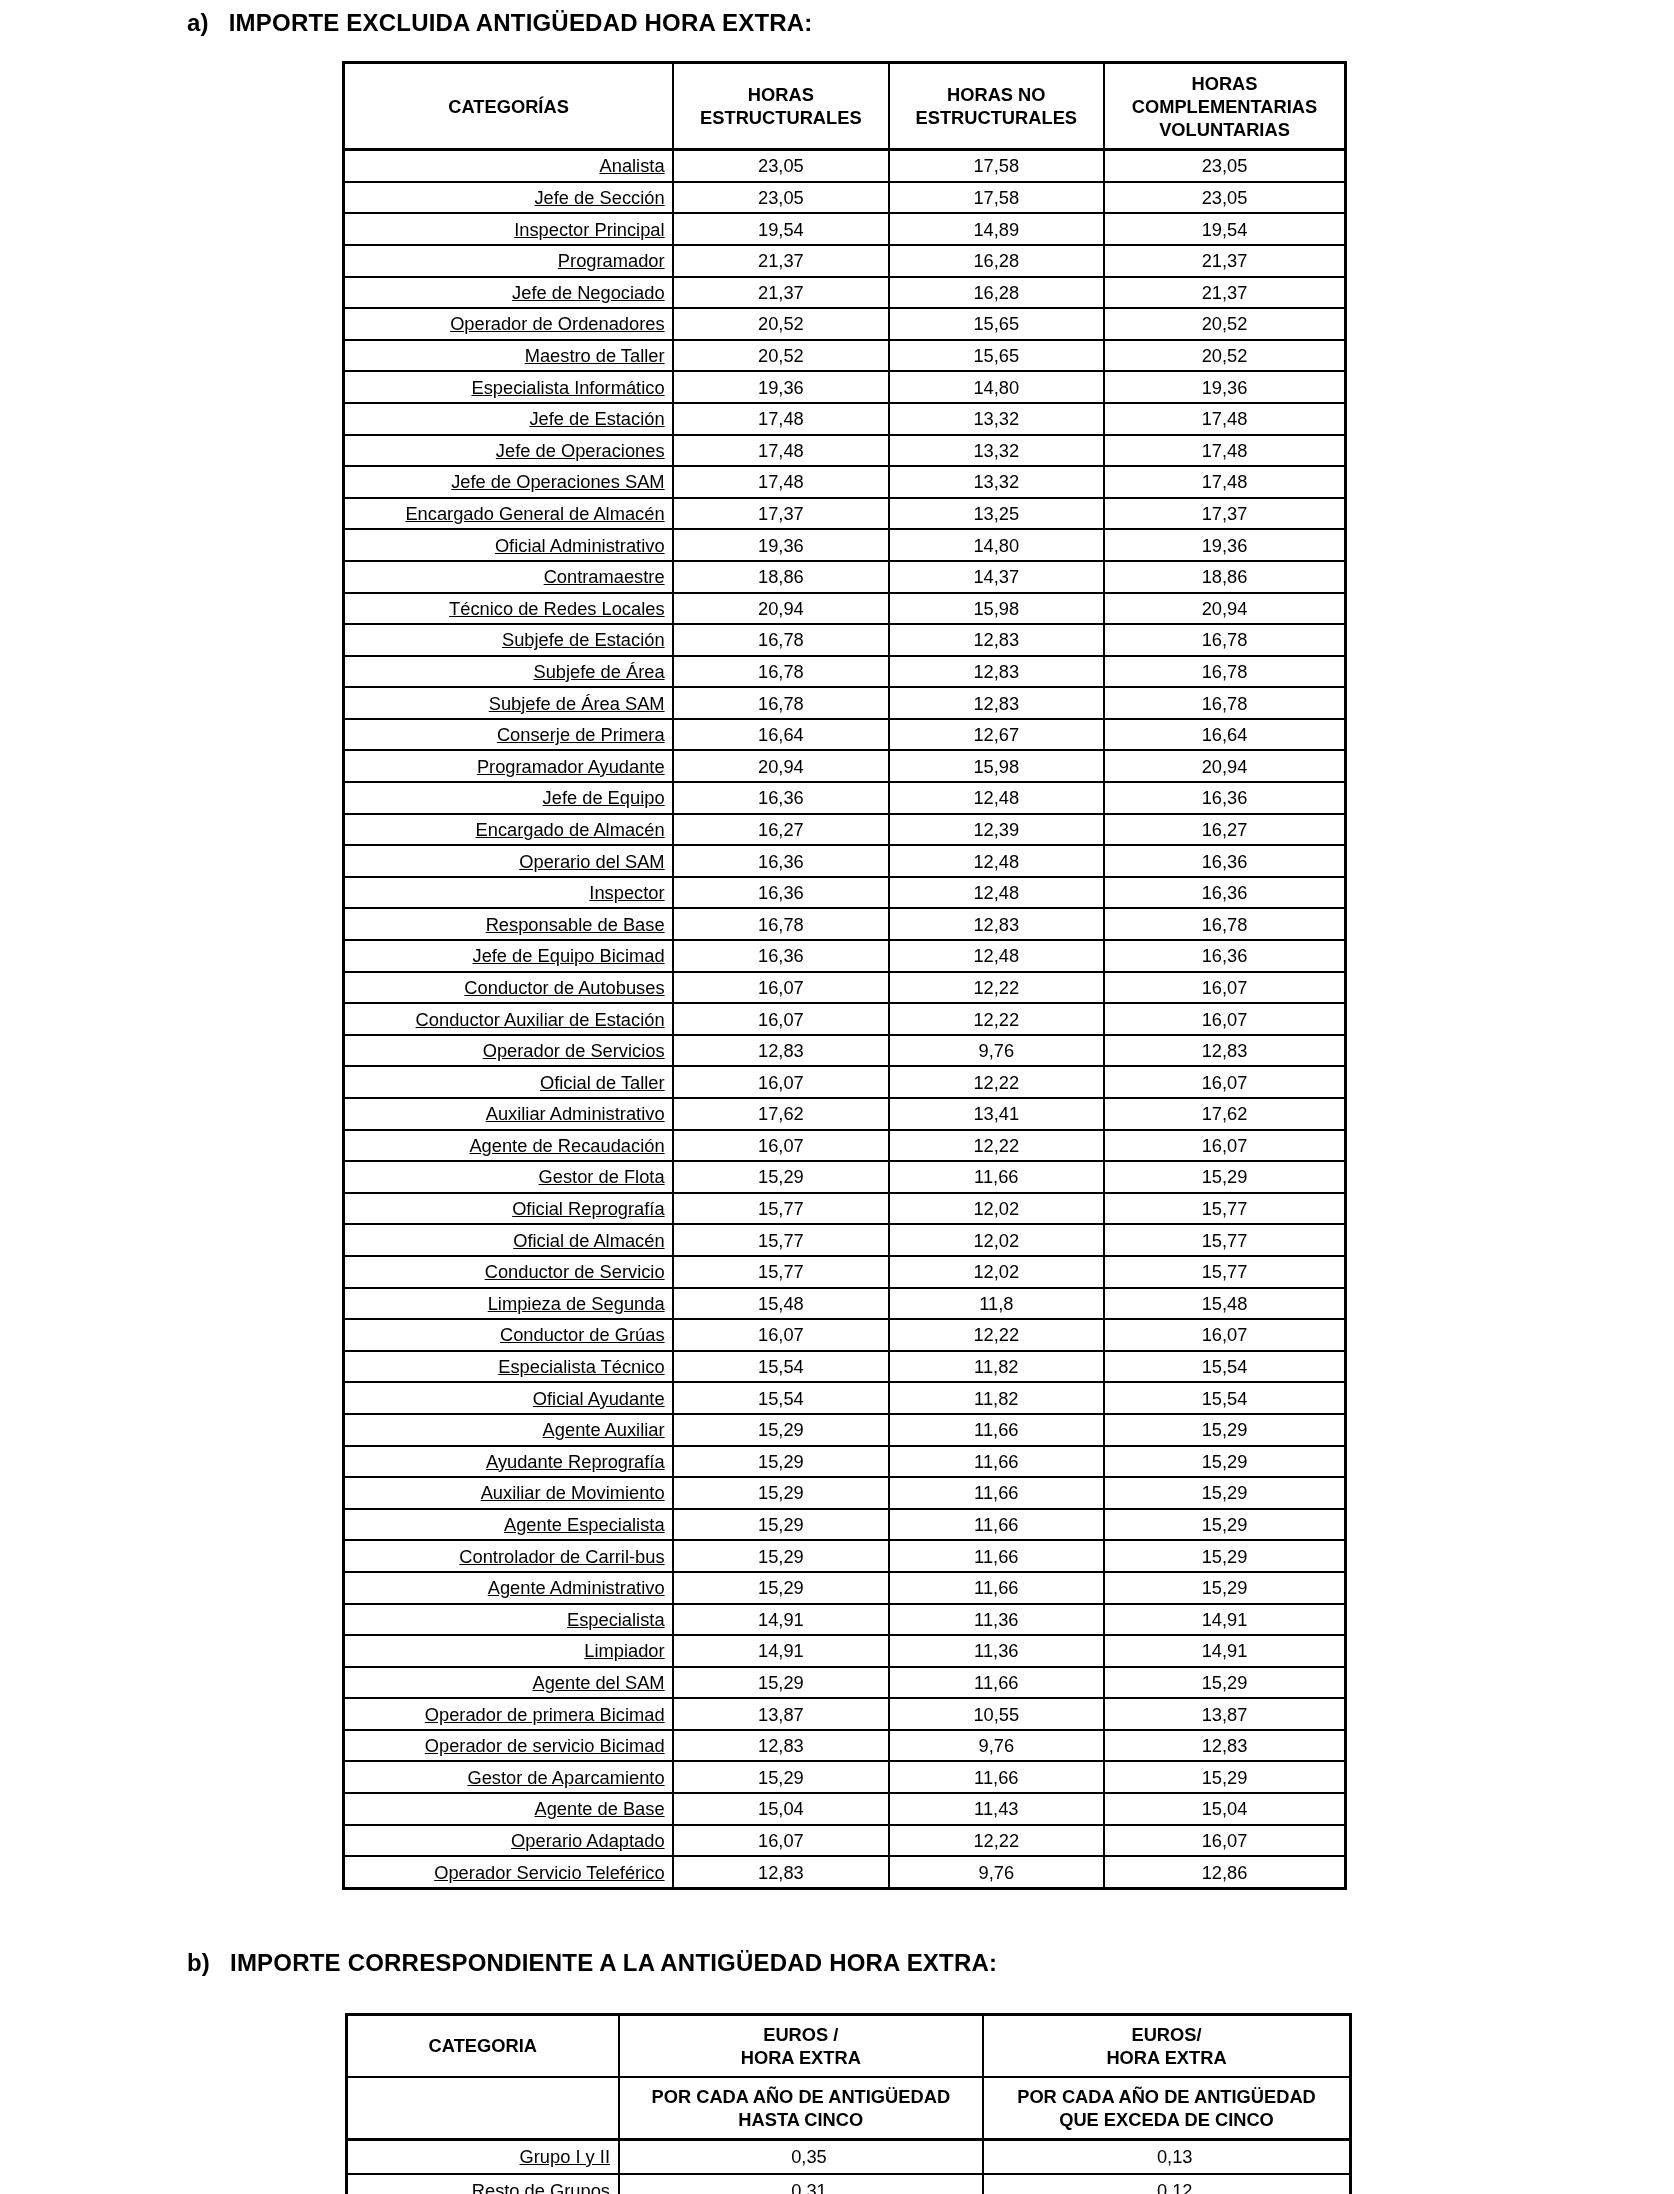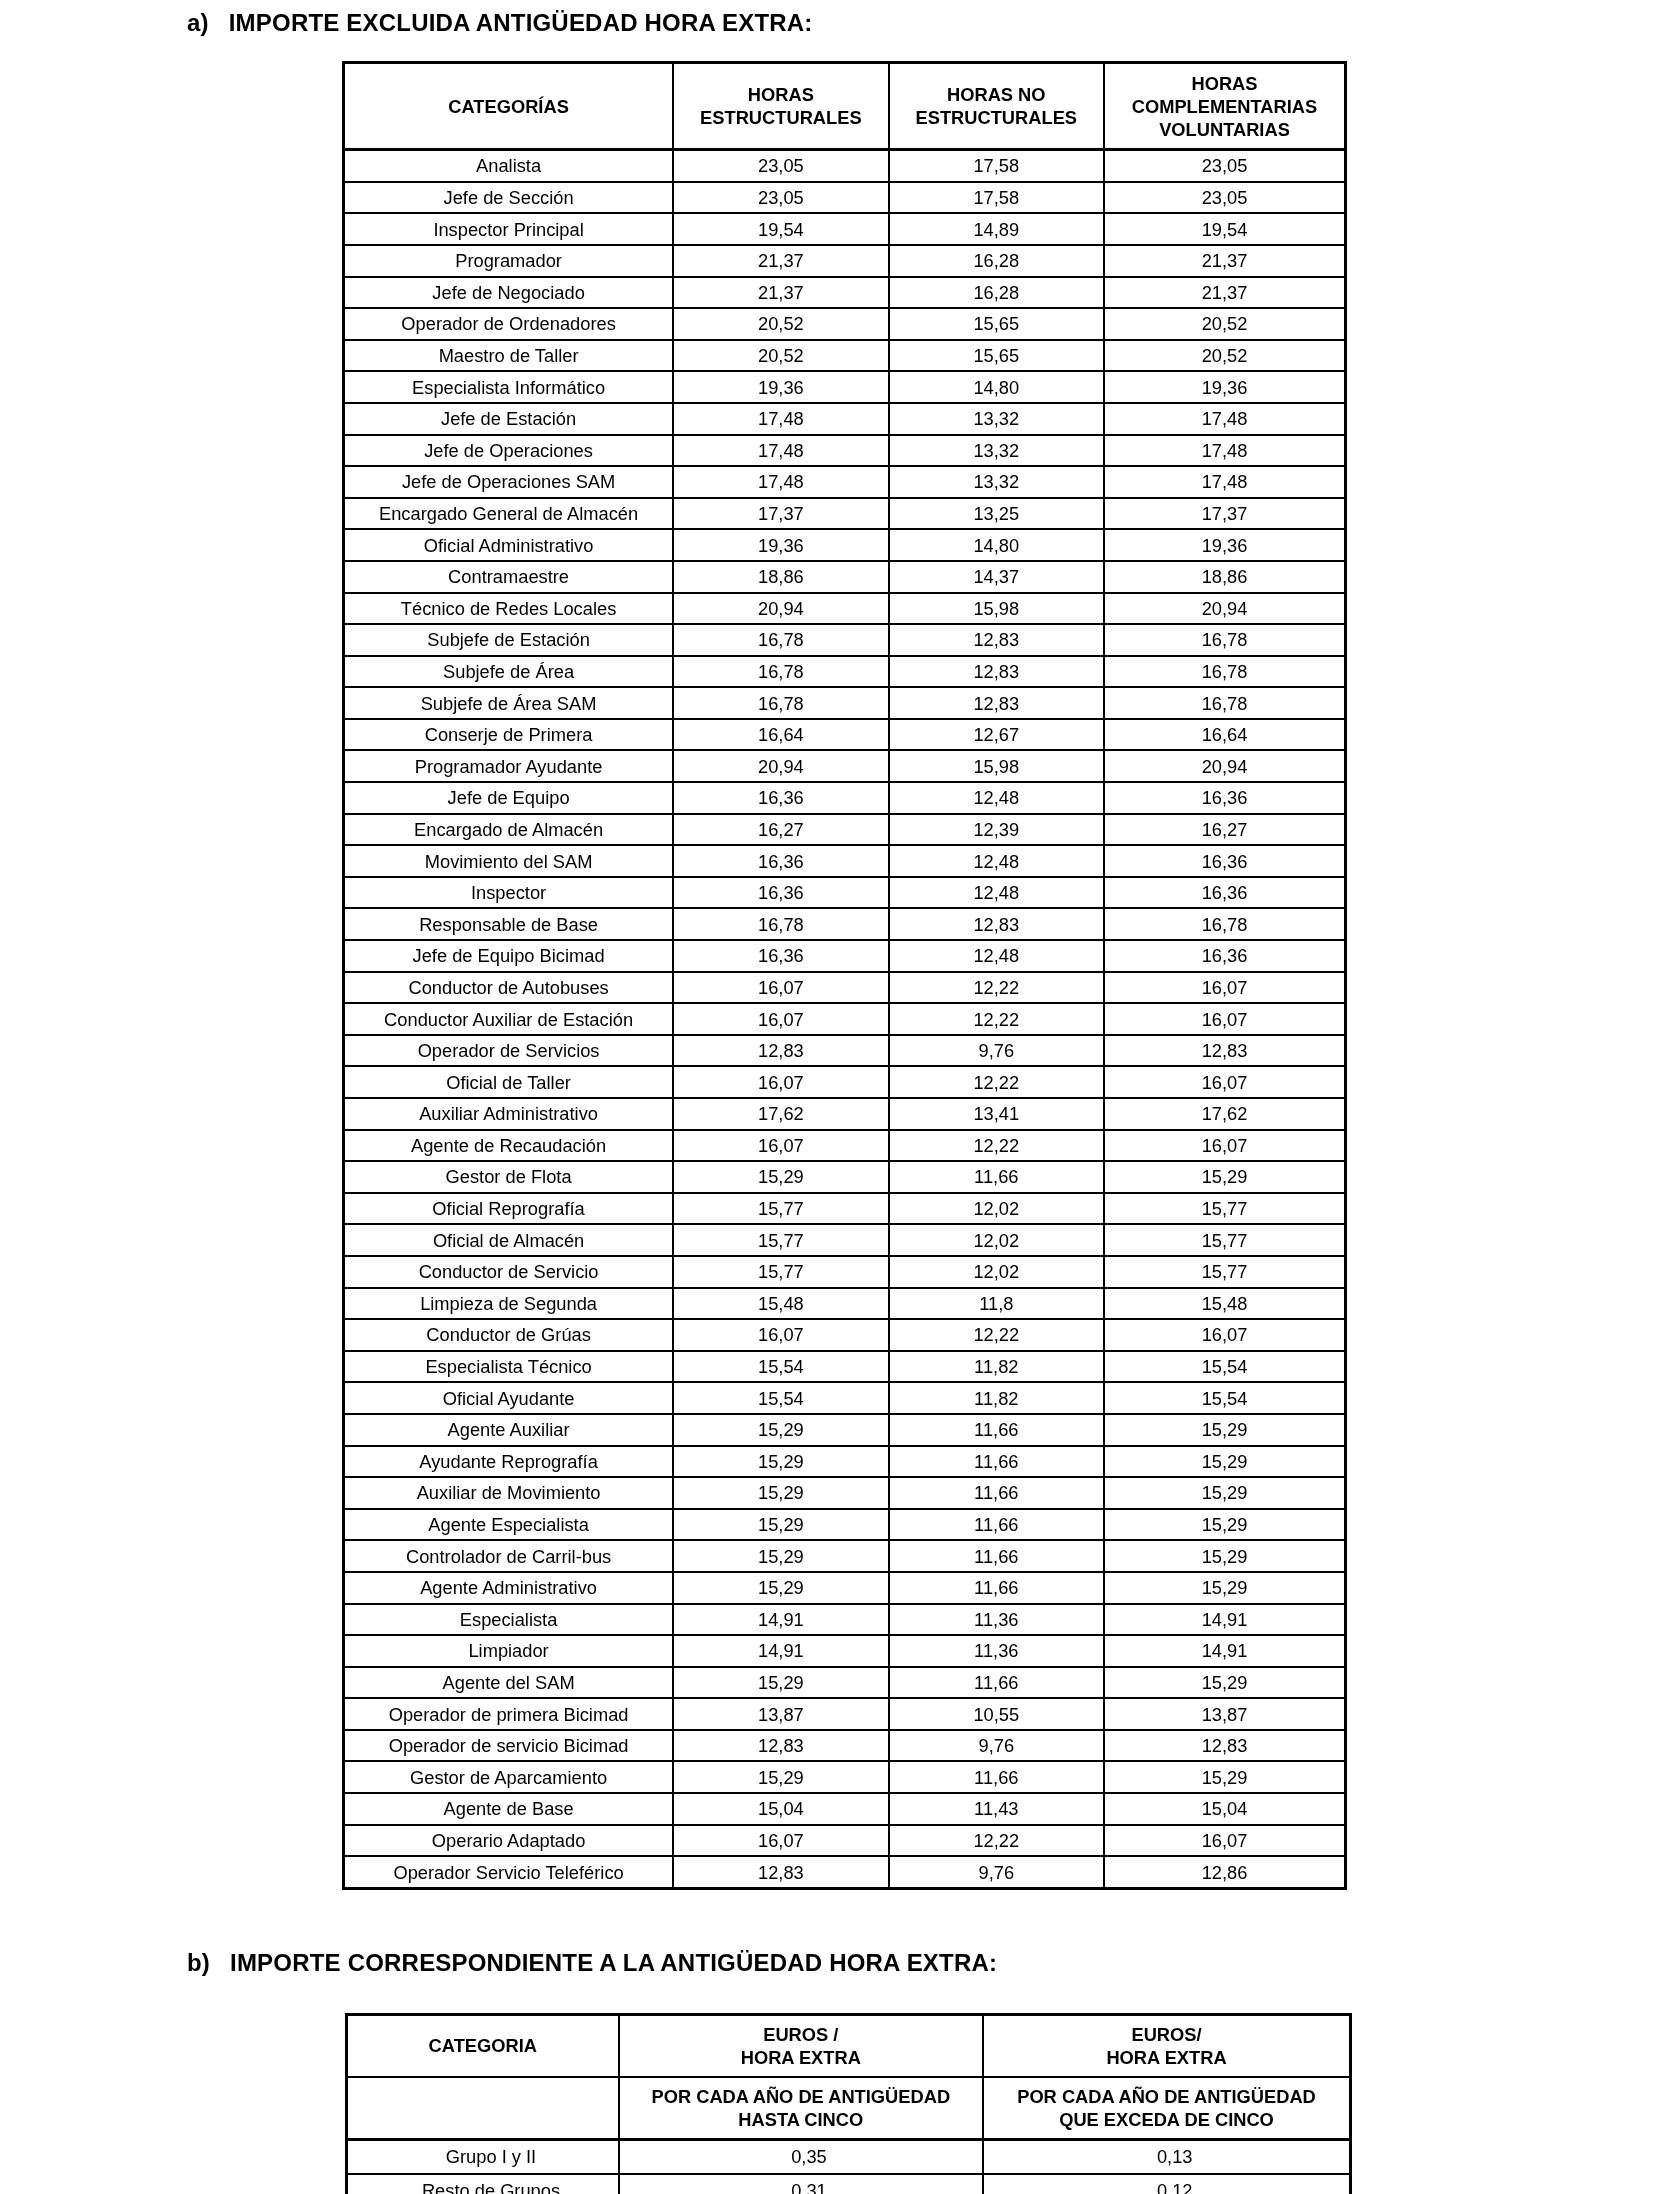--- a/index.html
+++ b/index.html
@@ -59,21 +59,21 @@
   }
   #table-a thead th { height: 67px; }
   td {
     font-size: 18.3px;
     line-height: 23px;
     padding: 2.3px 7.6px;
     height: 25px;
     vertical-align: middle;
     overflow: hidden;
   }
-  td.cat { text-align: center; }
+  td.cat { text-align: right; text-decoration: underline; }
   td.num { text-align: center; }
 
   #table-b th { padding: 6.9px 6.1px; }
   #table-b td { height: 27.5px; padding-left: 24px; }
 </style>
 </head>
 <body>
 
 <div class="page">
 
@@ -228,21 +228,21 @@
           <td class="num">12,48</td>
           <td class="num">16,36</td>
         </tr>
         <tr>
           <td class="cat">Encargado de Almacén</td>
           <td class="num">16,27</td>
           <td class="num">12,39</td>
           <td class="num">16,27</td>
         </tr>
         <tr>
-          <td class="cat">Movimiento del SAM</td>
+          <td class="cat">Operario del SAM</td>
           <td class="num">16,36</td>
           <td class="num">12,48</td>
           <td class="num">16,36</td>
         </tr>
         <tr>
           <td class="cat">Inspector</td>
           <td class="num">16,36</td>
           <td class="num">12,48</td>
           <td class="num">16,36</td>
         </tr>

